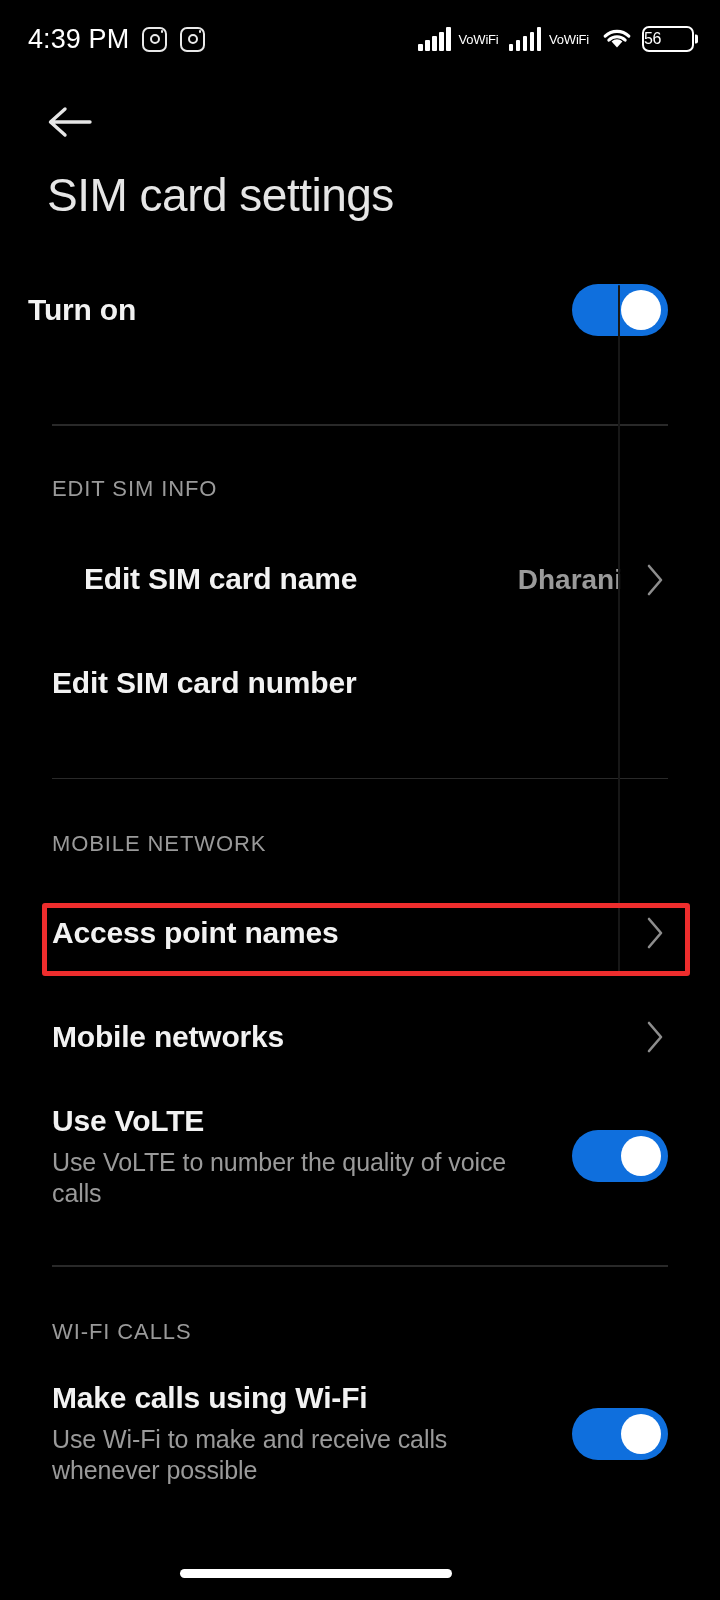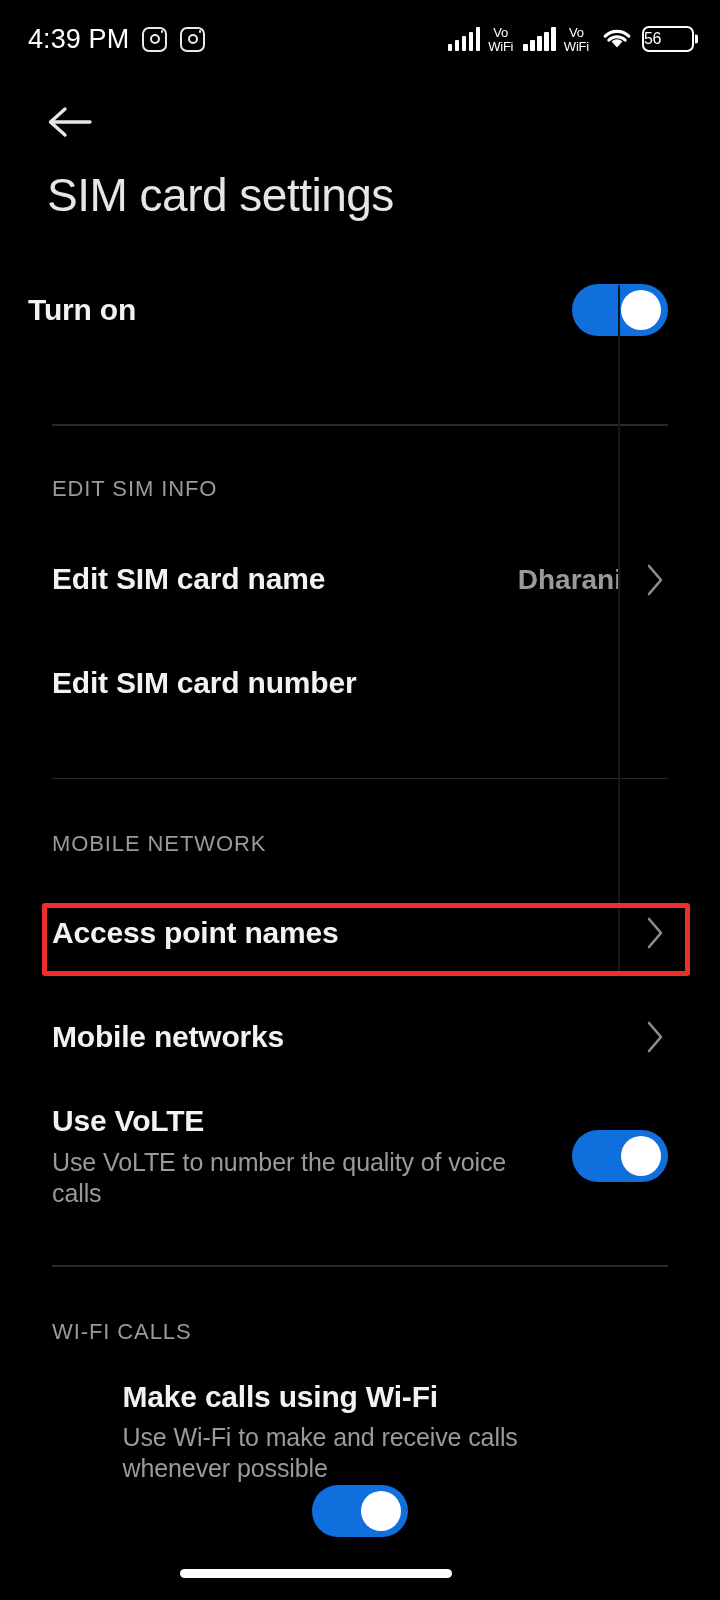--- a/index.html
+++ b/index.html
@@ -34,21 +34,21 @@
   }
   .sb-right { display:flex; align-items:center; gap:7px; }
   .signal { display:flex; align-items:flex-end; gap:2.5px; height:24px; }
   .signal i { display:block; width:4.5px; background:#fff; border-radius:1px; }
   .signal i:nth-child(1){ height:7px; }
   .signal i:nth-child(2){ height:11px; }
   .signal i:nth-child(3){ height:15px; }
   .signal i:nth-child(4){ height:19px; }
   .signal i:nth-child(5){ height:24px; }
   .vowifi {
-    display:flex; flex-direction:column; align-items:center; justify-content:center;
+    display:flex; flex-direction:row; align-items:center; justify-content:center;
     line-height:1; color:#fff; margin-left:1px; margin-right:3px;
   }
   .vowifi .t1 { font-size:13px; font-weight:500; letter-spacing:-0.2px; }
   .vowifi .t2 { font-size:13px; font-weight:500; letter-spacing:-0.2px; margin-top:1px; }
   .wifi-ic { width:30px; height:22px; position:relative; margin:0 3px; }
   .wifi-ic svg { position:absolute; left:0; top:0; }
   .battery {
     width:52px; height:26px; border:2.5px solid #fff; border-radius:7px;
     display:flex; align-items:center; position:relative;
   }
@@ -203,21 +203,21 @@
         <span class="knob"></span>
       </div>
     </div>
 
     <div style="height:66px;"></div>
     <div class="divider"></div>
 
     <div style="height:50px;"></div>
     <div class="sectionhdr">EDIT SIM INFO</div>
 
-    <div class="row" style="height:84px; margin-top:36px;">
+    <div class="row" style="height:84px; margin-top:36px;margin-left:32px;">
       <div class="texts">
         <div class="primary">Edit SIM card name</div>
       </div>
       <div class="value">Dharani</div>
       <div class="chev">
         <svg width="20" height="34" viewBox="0 0 20 34">
           <path d="M4 3 L16 17 L4 31" stroke="#8d8d8d" stroke-width="2.6" fill="none" stroke-linecap="round" stroke-linejoin="round"></path>
         </svg>
       </div>
     </div>
@@ -265,21 +265,21 @@
         <span class="knob"></span>
       </div>
     </div>
 
     <div style="height:54px;"></div>
     <div class="divider"></div>
 
     <div style="height:52px;"></div>
     <div class="sectionhdr">WI-FI CALLS</div>
 
-    <div class="row" style="min-height:110px; margin-top:34px;flex-direction:column;">
+    <div class="row" style="min-height:110px; margin-top:34px;">
       <div class="texts">
         <div class="primary">Make calls using Wi-Fi</div>
         <div class="secondary">Use Wi-Fi to make and receive calls whenever possible</div>
       </div>
       <div class="toggle" style="background: rgb(15, 111, 221);">
         <span class="knob"></span>
       </div>
     </div>
 
   </div>

